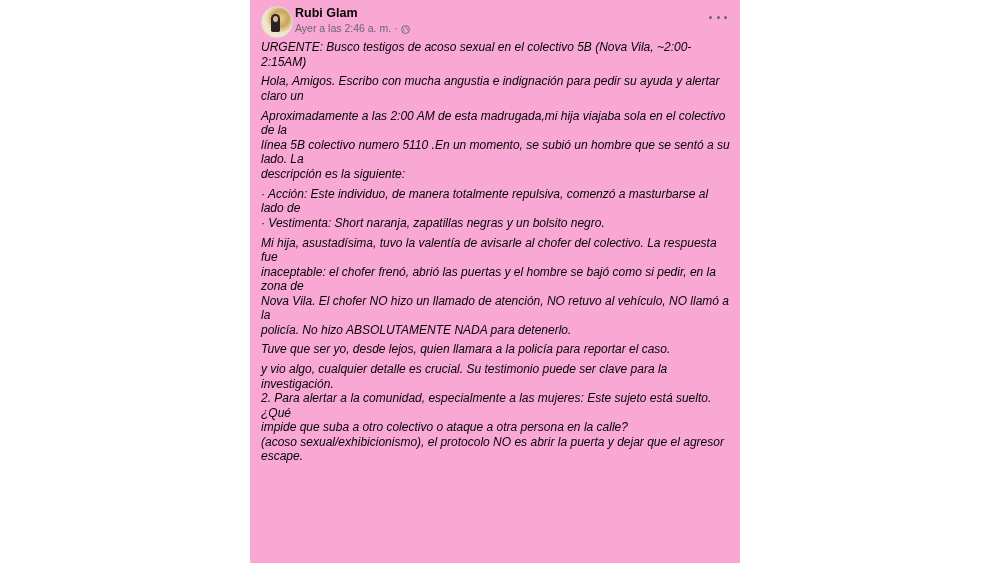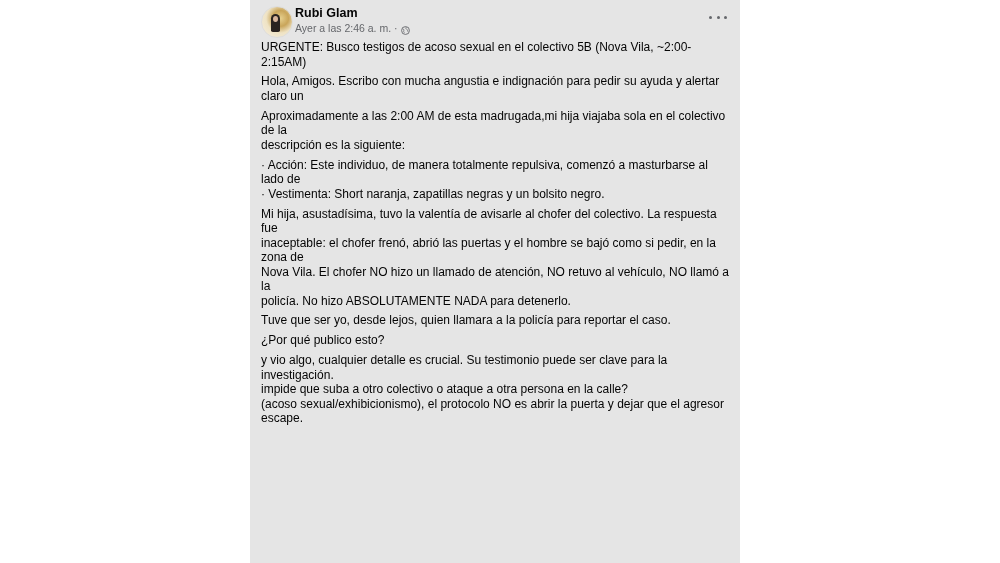--- a/index.html
+++ b/index.html
@@ -13,21 +13,21 @@
   body {
     font-family: "Liberation Sans", "DejaVu Sans", sans-serif;
     color: #050505;
   }
   .post {
     position: absolute;
     left: 250px;
     top: 0;
     width: 490px;
     height: 563px;
-    background: #e5e5e5;
+    background: #f9a8d4;
   }
   .post-header {
     position: absolute;
     left: 11px;
     top: 6px;
     width: 480px;
     height: 32px;
   }
   .avatar {
     position: absolute;
@@ -68,21 +68,21 @@
     white-space: nowrap;
   }
   .meta {
     position: absolute;
     left: 34px;
     top: 16px;
     font-size: 10.5px;
     color: #65676b;
     white-space: nowrap;
     display: flex;
-    align-items: flex-end;
+    align-items: center;
   }
   .meta .dot {
     margin: 0 3px;
   }
   .globe-icon {
     display: inline-block;
     width: 9px;
     height: 9px;
   }
   .more-button {
@@ -106,20 +106,21 @@
     position: absolute;
     left: 11px;
     top: 40px;
     width: 470px;
     font-size: 12px;
     line-height: 14.5px;
     color: #050505;
   }
   .post-body p {
     margin: 0 0 5.4px 0;
+    font-style: italic;
   }
   .post-body .line {
     display: block;
   }
 </style>
 </head>
 <body>
 
 <div class="post">
   <div class="post-header">
@@ -147,37 +148,36 @@
 
   <div class="post-body" id="post-body">
       <p>
         <span class="line">URGENTE: Busco testigos de acoso sexual en el colectivo 5B (Nova Vila, ~2:00- 2:15AM)</span>
       </p>
       <p>
         <span class="line">Hola, Amigos. Escribo con mucha angustia e indignación para pedir su ayuda y alertar claro un</span>
       </p>
       <p>
         <span class="line">Aproximadamente a las 2:00 AM de esta madrugada,mi hija viajaba sola en el colectivo de la</span>
+        <span class="line">línea 5B colectivo numero 5110 .En un momento, se subió un hombre que se sentó a su lado. La</span>
         <span class="line">descripción es la siguiente:</span>
       </p>
       <p>
         <span class="line">· Acción: Este individuo, de manera totalmente repulsiva, comenzó a masturbarse al lado de</span>
         <span class="line">· Vestimenta: Short naranja, zapatillas negras y un bolsito negro.</span>
       </p>
       <p>
         <span class="line">Mi hija, asustadísima, tuvo la valentía de avisarle al chofer del colectivo. La respuesta fue</span>
         <span class="line">inaceptable: el chofer frenó, abrió las puertas y el hombre se bajó como si pedir, en la zona de</span>
         <span class="line">Nova Vila. El chofer NO hizo un llamado de atención, NO retuvo al vehículo, NO llamó a la</span>
         <span class="line">policía. No hizo ABSOLUTAMENTE NADA para detenerlo.</span>
       </p>
       <p>
         <span class="line">Tuve que ser yo, desde lejos, quien llamara a la policía para reportar el caso.</span>
       </p>
       <p>
-        <span class="line">¿Por qué publico esto?</span>
-      </p>
-      <p>
         <span class="line">y vio algo, cualquier detalle es crucial. Su testimonio puede ser clave para la investigación.</span>
+        <span class="line">2. Para alertar a la comunidad, especialmente a las mujeres: Este sujeto está suelto. ¿Qué</span>
         <span class="line">impide que suba a otro colectivo o ataque a otra persona en la calle?</span>
         <span class="line">(acoso sexual/exhibicionismo), el protocolo NO es abrir la puerta y dejar que el agresor escape.</span>
       </p>
     </div>
 </div>
 
 </body></html>

